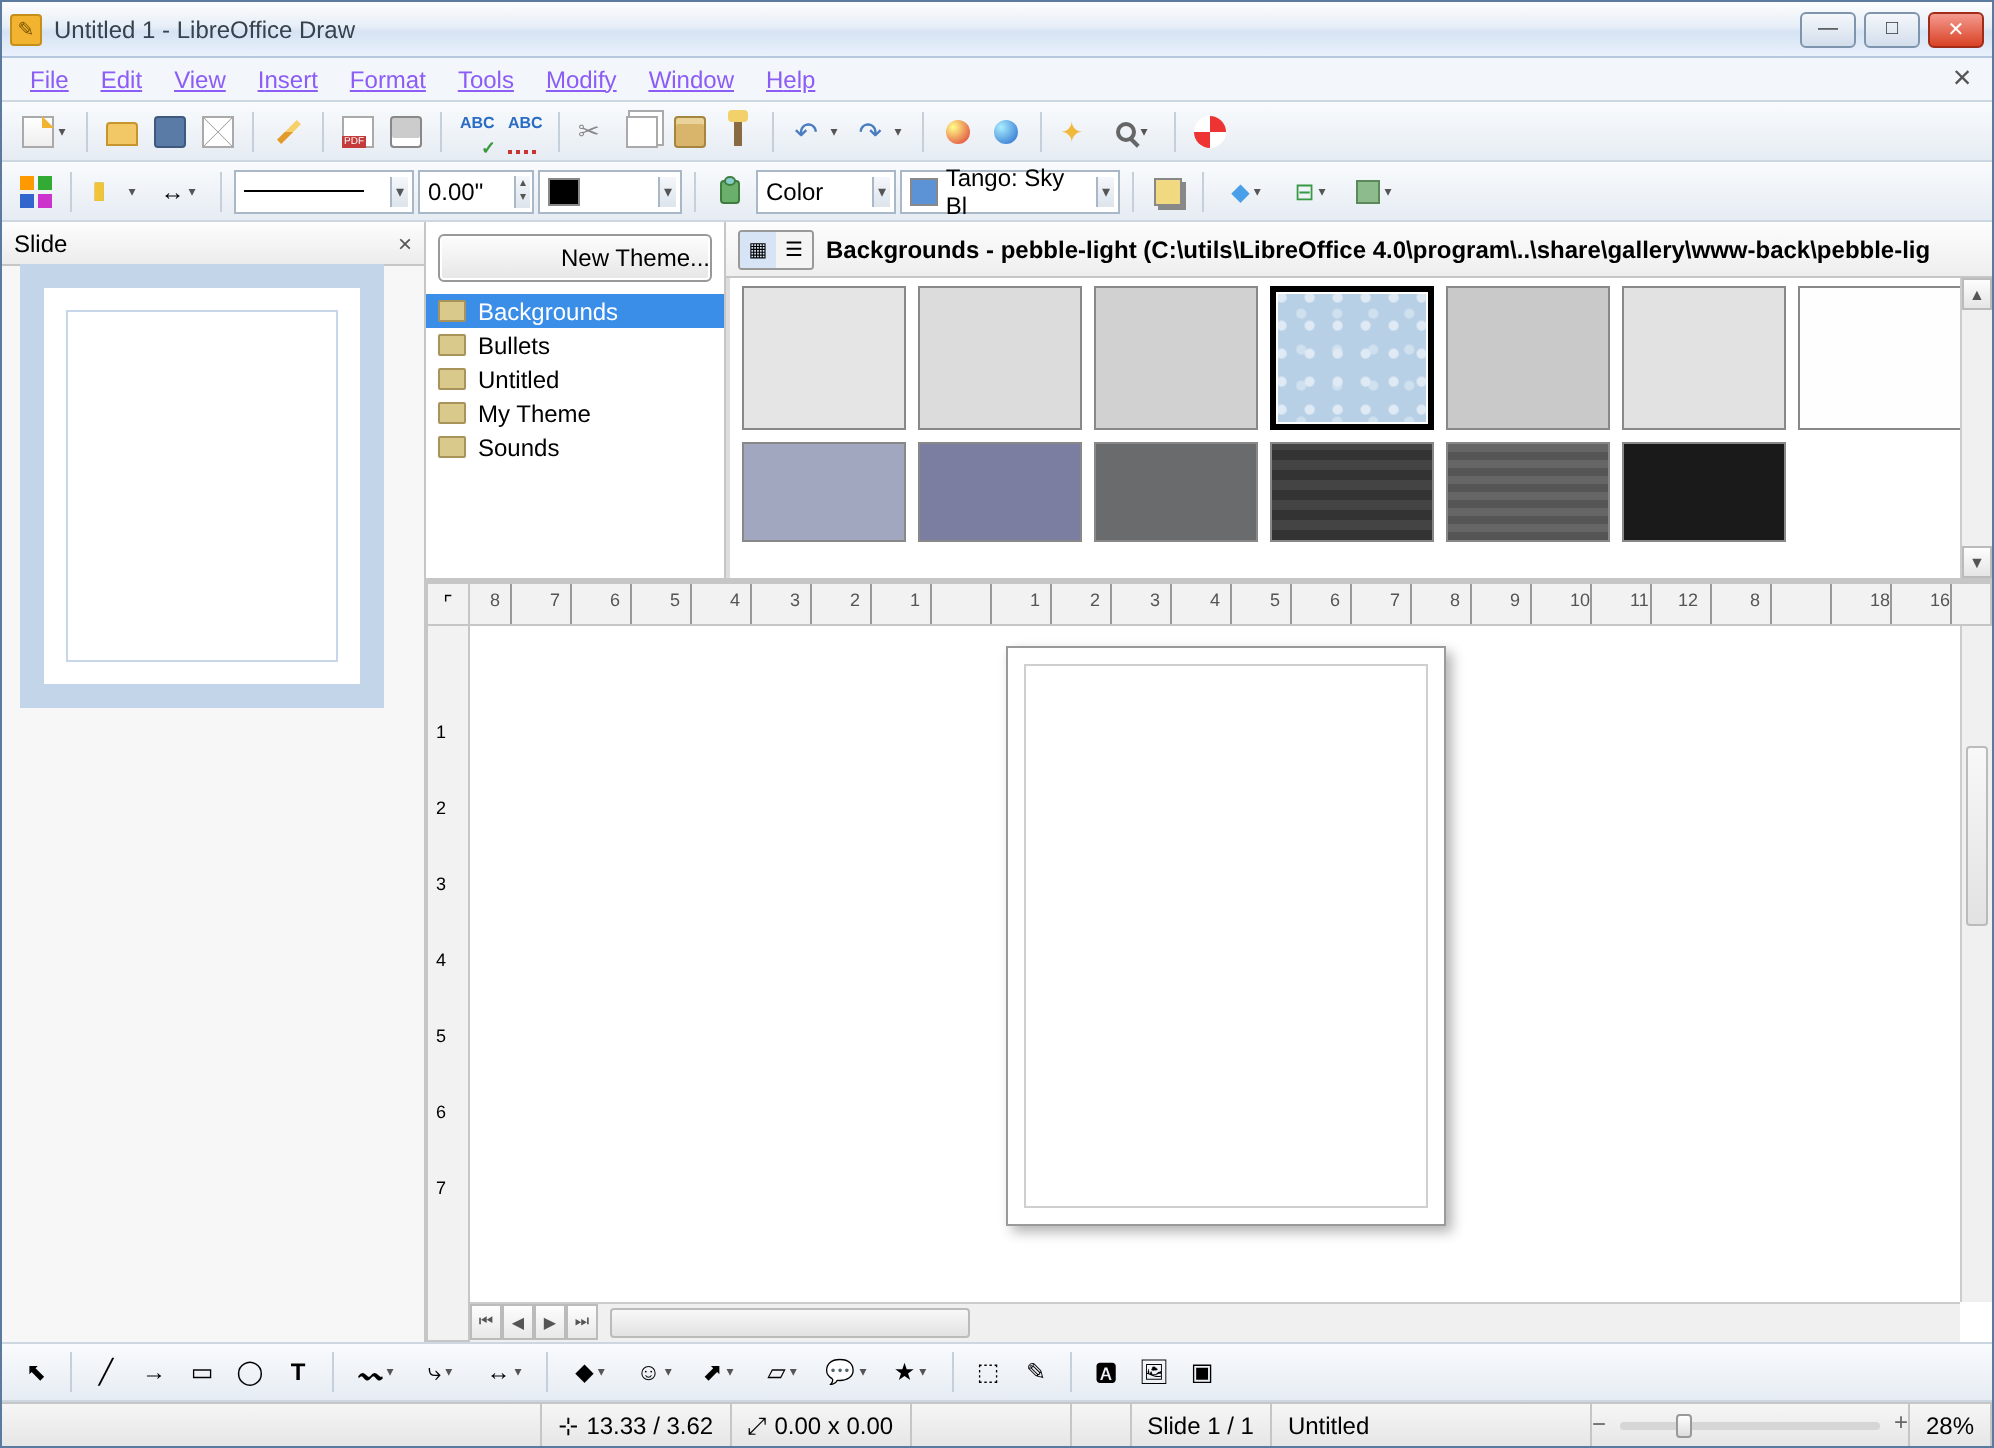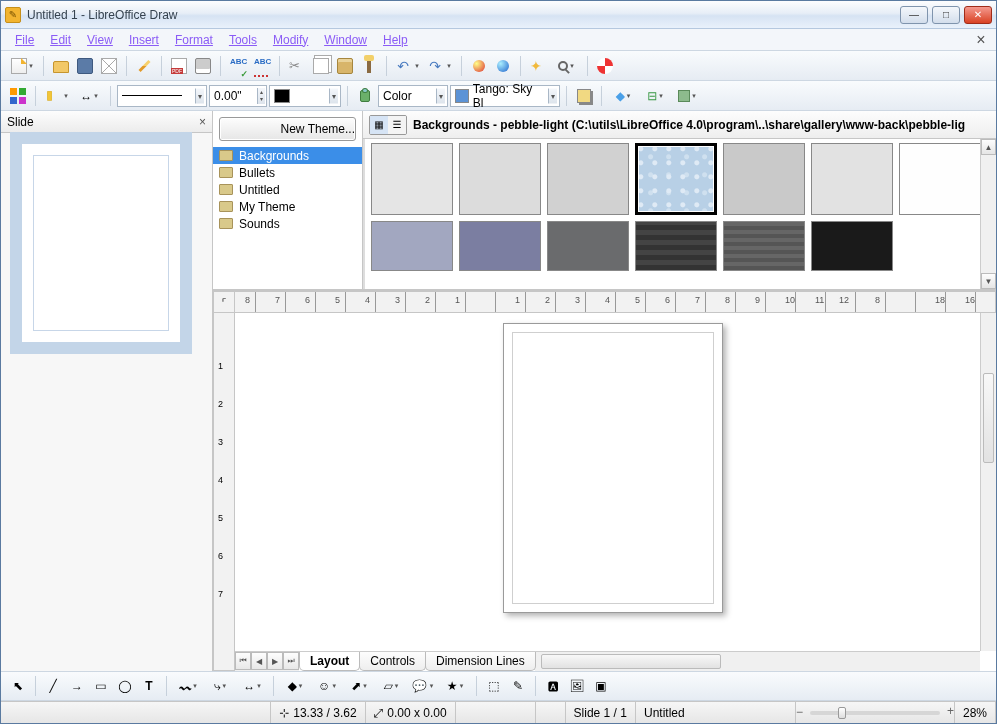--- a/index.html
+++ b/index.html
@@ -425,25 +425,20 @@
           <div class="vscroll">
               <div class="thumb"></div>
             </div>
           <div class="hscroll">
             <div class="nav-btns">
               <div class="nb">⏮</div>
               <div class="nb">◀</div>
               <div class="nb">▶</div>
               <div class="nb">⏭</div>
             </div>
-            <div class="layer-tabs">
-              <div class="layer-tab sel"><span>Layout</span></div>
-              <div class="layer-tab"><span>Controls</span></div>
-              <div class="layer-tab"><span>Dimension Lines</span></div>
-            </div>
             <div class="hscroll-track">
                 <div class="thumb"></div>
               </div>
           </div>
         </div>
       </div>
     </div>
   </div>
 </div>
 

